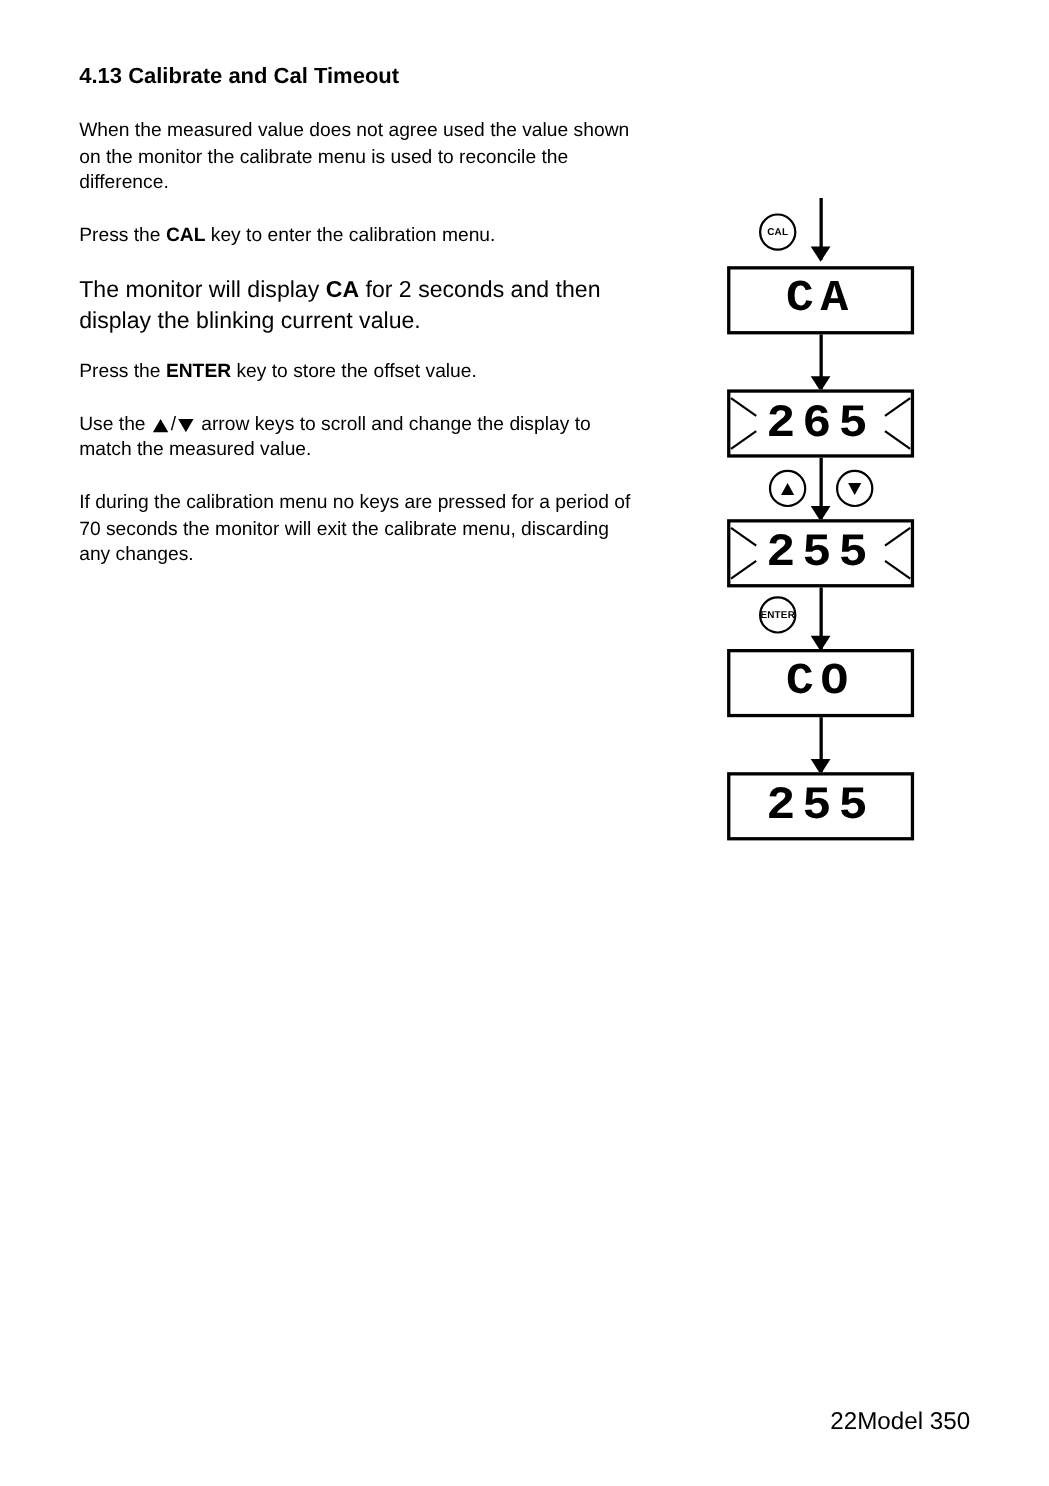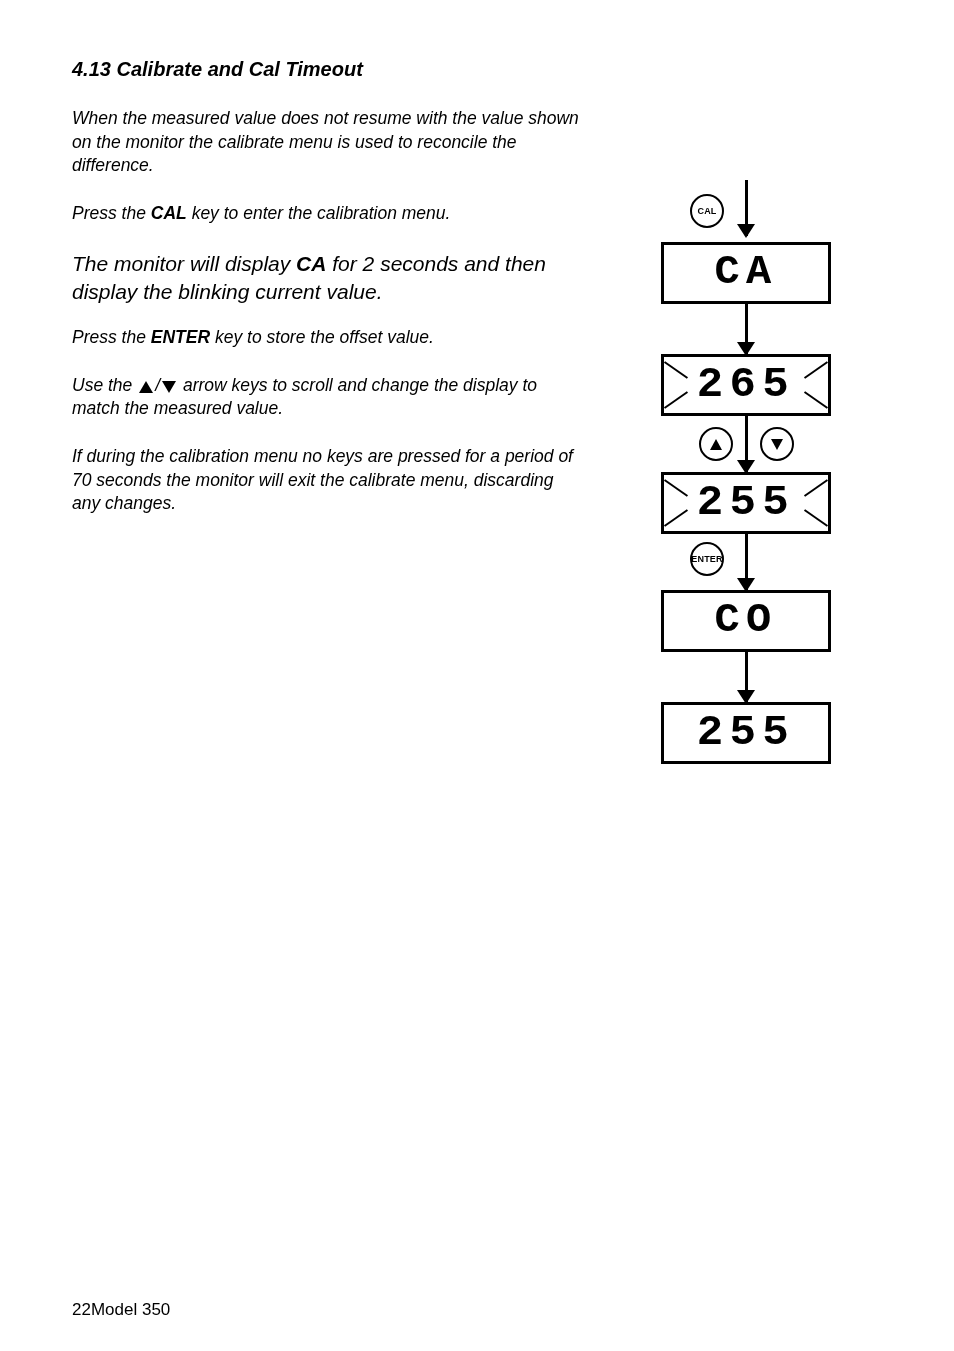--- a/index.html
+++ b/index.html
@@ -20,21 +20,20 @@
     padding: 56px 72px 60px 72px;
   }
   .columns {
     display: flex;
     align-items: flex-start;
     gap: 28px;
   }
   .left {
     flex: 1 1 auto;
     max-width: 530px;
-    font-style: italic;
   }
   .right {
     flex: 0 0 272px;
     display: flex;
     flex-direction: column;
     align-items: center;
     padding-top: 130px;
   }
   h2.section-title {
     font-size: 20px;
@@ -188,39 +187,39 @@
 
   .plain-arrow {
     display: flex;
     justify-content: center;
     height: 50px;
   }
   .plain-arrow .arrow-down { height: 50px; }
 
   .footer {
     position: absolute;
-    bottom: 29px;
+    bottom: 44px;
     left: 72px;
     right: 72px;
     display: flex;
-    justify-content: flex-start;
-    font-size: 17px;
+    justify-content: flex-end;
+    font-size: 22px;
   }
   .footer .pn { }
   .footer .model { }
 </style>
 </head>
 <body>
 
 <div class="page">
   <div class="columns">
     <div class="left">
       <h2 class="section-title">4.13 Calibrate and Cal Timeout</h2>
 
-      <p class="p">When the measured value does not resume with the value shown on the monitor the calibrate menu is used to reconcile the difference.</p>
+      <p class="p">When the measured value does not agree used the value shown on the monitor the calibrate menu is used to reconcile the difference.</p>
 
       <p class="p">
         <span>Press the </span><b>CAL</b><span> key to enter the calibration menu.</span>
       </p>
 
       <p class="p-sub">
         <span>The monitor will display </span><b>CA</b><span> for 2 seconds and then display the blinking current value.</span>
       </p>
 
       <p class="p">

